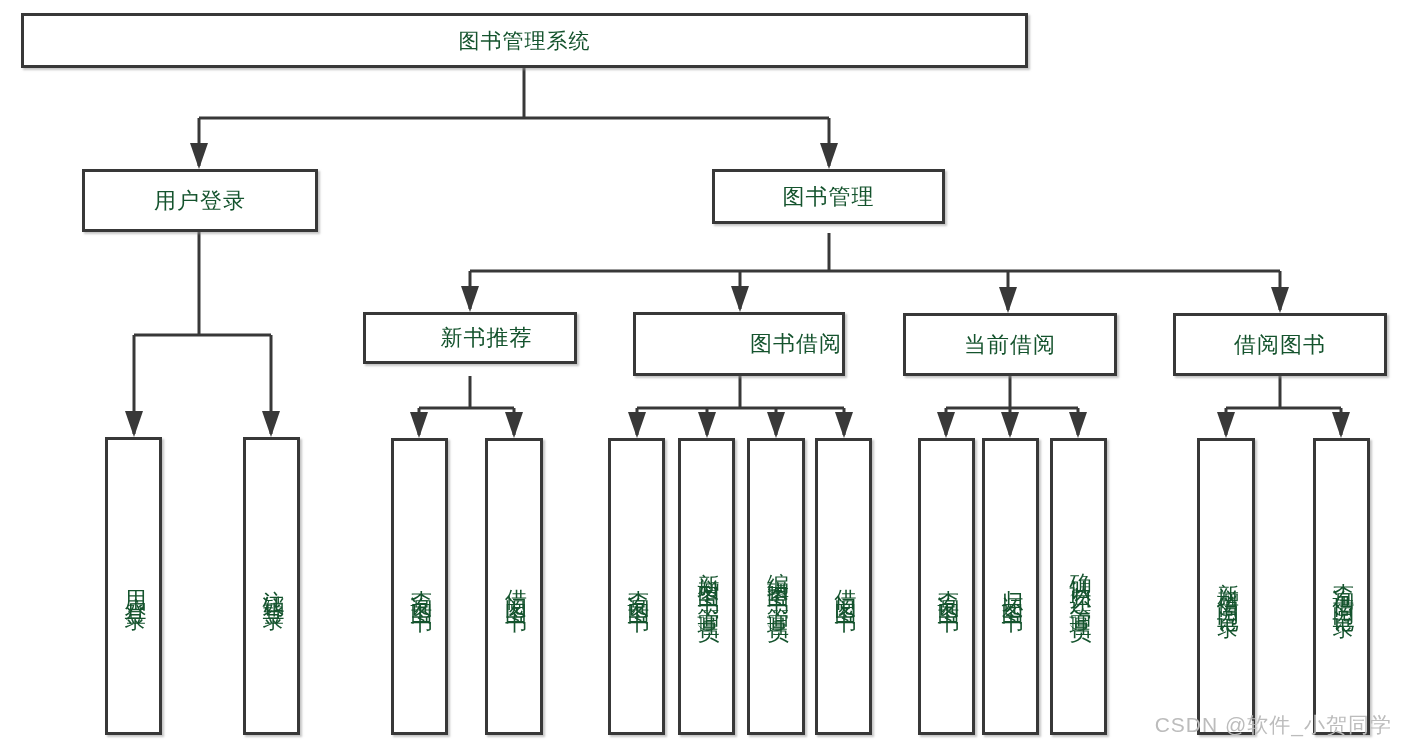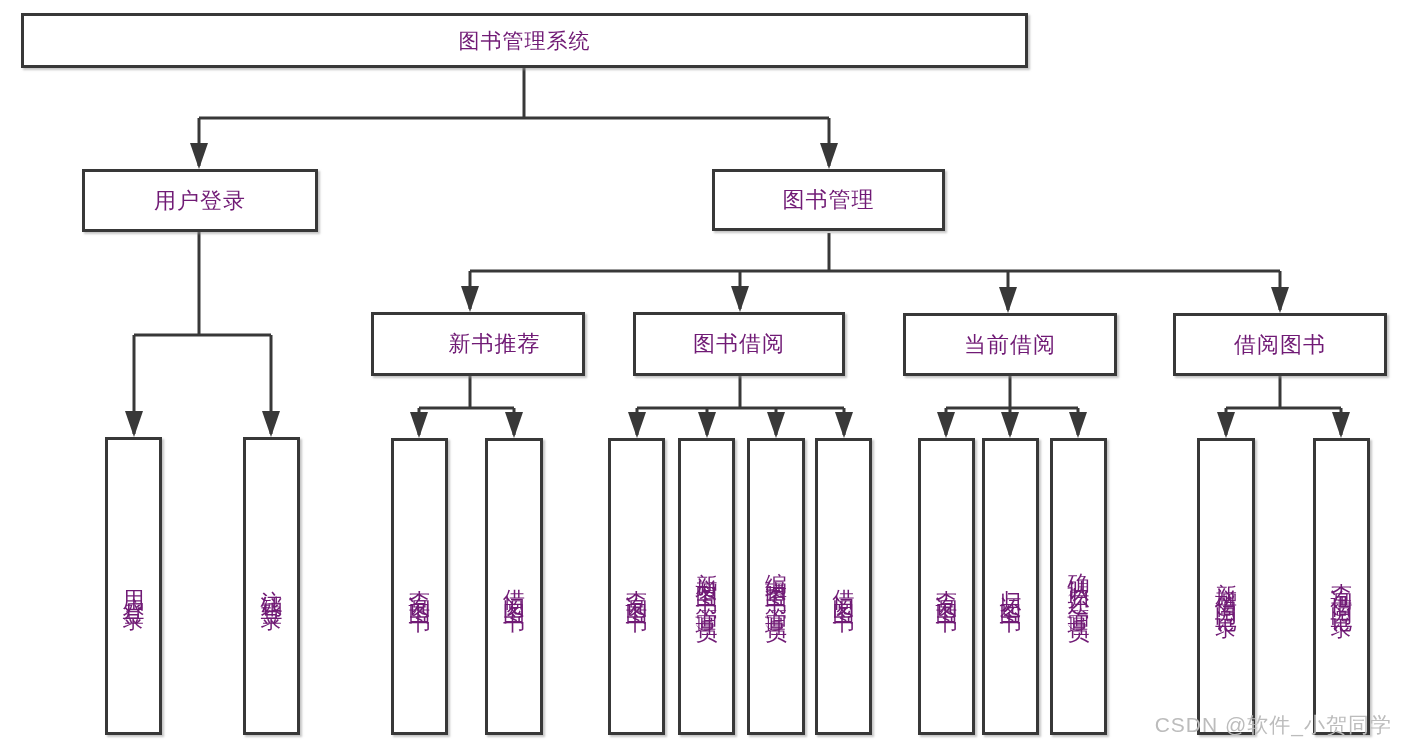--- a/index.html
+++ b/index.html
@@ -24,22 +24,23 @@
   }
   .box {
     position: absolute;
     box-sizing: border-box;
     background: #ffffff;
     border: 3px solid #383838;
     box-shadow: 2px 2px 2px rgba(150,150,150,0.55);
     display: flex;
     align-items: center;
     justify-content: center;
-    color: #701a75;
+    color: #14532d;
     z-index: 2;
+    font-family: Liberation Mono, monospace;
   }
   .box.h span {
     font-size: 22px;
     letter-spacing: 1px;
     white-space: nowrap;
   }
   .box.root span { font-size: 21px; }
   .box.leaf span {
     writing-mode: vertical-rl;
     text-orientation: mixed;
@@ -130,28 +131,28 @@
     </g>
   </svg>
 
   <div class="box h root" style="left:21px; top:13px; width:1007px; height:55px;">
     <span>图书管理系统</span>
   </div>
 
   <div class="box h" style="left:82px; top:169px; width:236px; height:63px;">
     <span>用户登录</span>
   </div>
-  <div class="box h" style="left:712px; top:169px; width:233px; height:62px;">
+  <div class="box h" style="left:712px; top:169px; width:233px; height:55px;">
     <span>图书管理</span>
   </div>
 
-  <div class="box h" style="left:371px; top:312px; width:214px; height:64px;padding-left:33px;">
+  <div class="box h" style="left:363px; top:312px; width:214px; height:52px;padding-left:33px;">
     <span>新书推荐</span>
   </div>
-  <div class="box h" style="left:633px; top:312px; width:212px; height:64px;">
+  <div class="box h" style="left:633px; top:312px; width:212px; height:64px;justify-content:flex-end;">
     <span>图书借阅</span>
   </div>
   <div class="box h" style="left:903px; top:313px; width:214px; height:63px;align-items:center;">
     <span>当前借阅</span>
   </div>
   <div class="box h" style="left:1173px; top:313px; width:214px; height:63px;">
     <span>借阅图书</span>
   </div>
 
   <div class="box leaf" style="left:105px; top:437px; width:57px; height:298px;">

